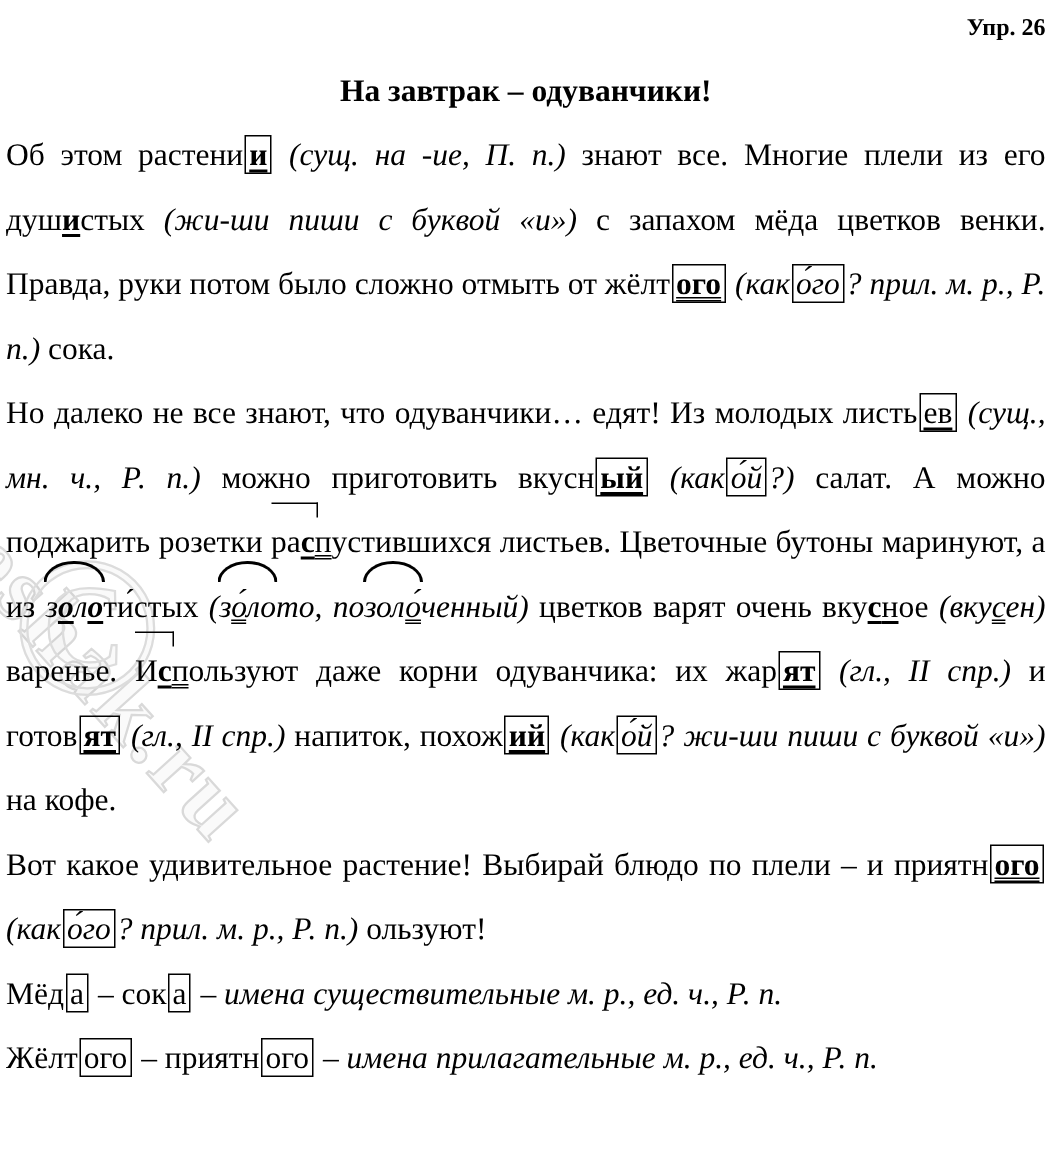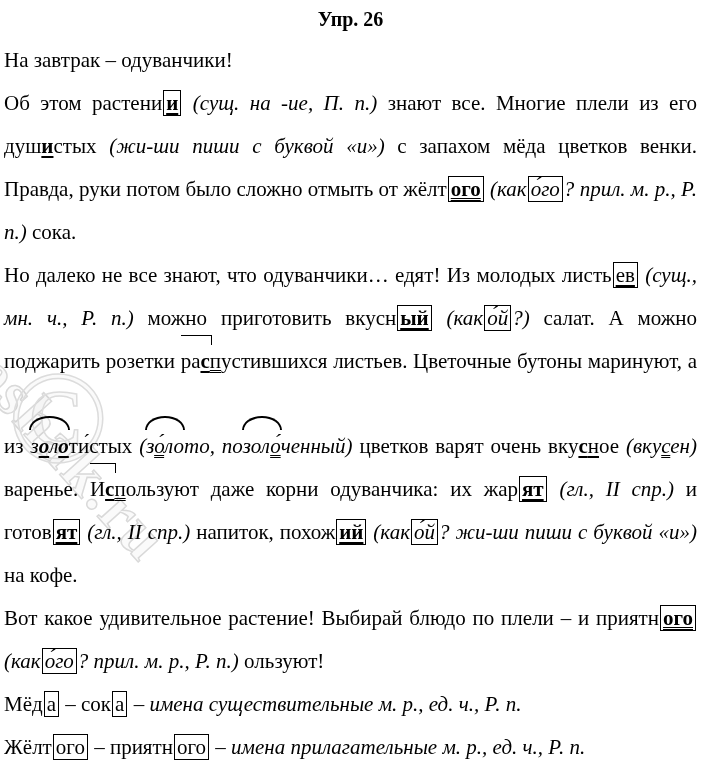--- a/index.html
+++ b/index.html
@@ -8,30 +8,30 @@
     background: #ffffff; color: #000000;
     font-family: "Liberation Serif", serif;
     font-size: 21px;
     position: relative;
     overflow: hidden;
     box-sizing: border-box;
     padding: 6px 5px 0 4px;
   }
   .content { position: relative; z-index: 1; }
   .header-row {
-    display: flex; justify-content: center; align-items: baseline;
-    font-size: 20px; line-height: 26px;
+    display: flex; justify-content: flex-end; align-items: baseline;
+    font-size: 16px; line-height: 26px;
   }
   .exercise-label { font-weight: bold; }
-  .page-title { line-height: 40px; margin: 8px 0 2px 0; }
+  .page-title { text-align: center; line-height: 40px; margin: 8px 0 2px 0; font-weight: bold; }
   p.para {
     margin: 0; text-align: justify; line-height: 43px;
   }
   
-  .i  { font-style: italic; margin-top: 42px; }
+  .i  { font-style: italic; }
   .b  { font-weight: bold; }
   .u  { text-decoration: underline; text-decoration-thickness: 1.5px; text-underline-offset: 3px; }
   .uu { text-decoration: underline double; text-decoration-thickness: 1px; text-underline-offset: 2px; }
   .box { border: 1.5px solid #000; padding: 0 2px; margin: 0 1px; }
   .pre { display: inline-block; position: relative; }
   .pre::before {
     content: ""; position: absolute; left: 0; right: -2px; top: -5px; height: 9px;
     border-top: 1.5px solid #000; border-right: 1.5px solid #000;
   }
   .arc { display: inline-block; position: relative; font-style: italic; }

